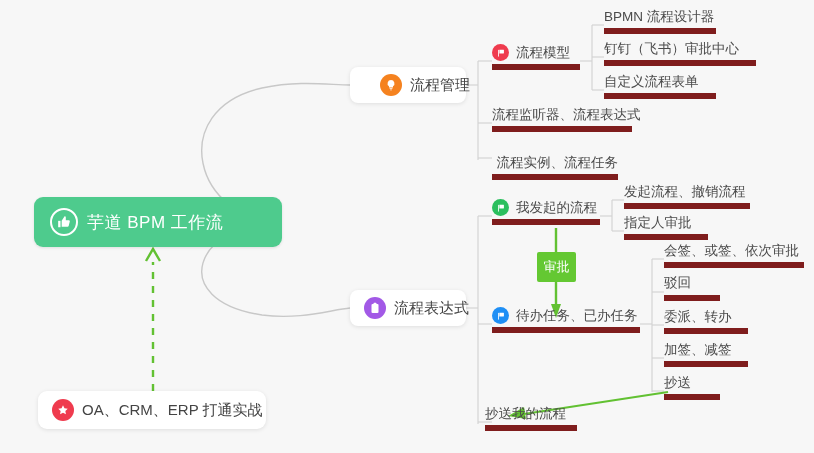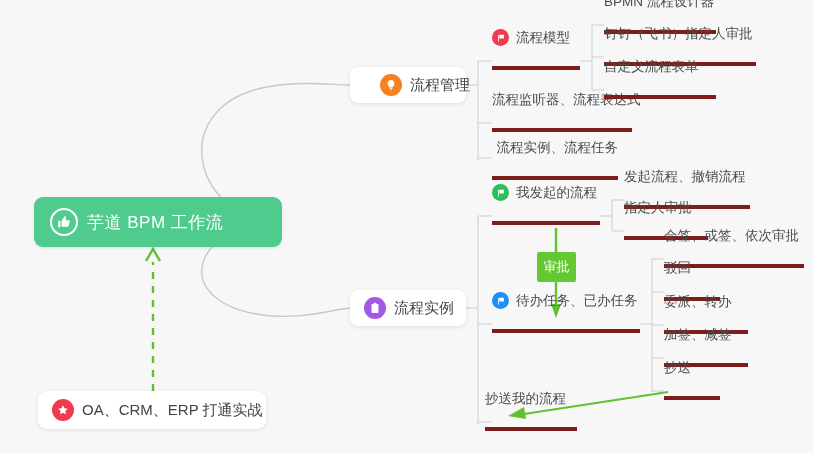--- a/index.html
+++ b/index.html
@@ -74,22 +74,22 @@
     left: 38px; top: 391px; width: 228px; height: 38px;
     border-radius: 9px;
   }
   #node-integration .pill-label { font-size: 15px; }
 
   
   .leaf {
     position: absolute;
     display: flex;
     align-items: flex-end;
-    padding-bottom: 20px;
-    border-bottom: 4px solid #7f1d1d;
+    padding-bottom: 3px;
+    border-bottom: 6px solid #7f1d1d;
     box-sizing: border-box;
     height: 26px;
     white-space: nowrap;
   }
   .leaf .leaf-text {
     font-size: 13.5px;
     color: #4b4b4b;
     line-height: 16px;
   }
   .leaf .leaf-text.with-icon { margin-left: 7px; }
@@ -226,21 +226,21 @@
     <span class="pill-label">流程管理</span>
   </div>
 
   <div class="pill" id="node-approval-center">
     <span class="cicon cicon-lg icon-board">
       <svg width="12" height="12" viewBox="0 0 24 24" fill="#ffffff">
         <rect x="5" y="4" width="14" height="18" rx="2"></rect>
         <rect x="9" y="1.6" width="6" height="3.6" rx="1.2"></rect>
       </svg>
     </span>
-    <span class="pill-label">流程实例</span>
+    <span class="pill-label">流程表达式</span>
   </div>
 
   <div class="leaf" style="left:492px; top:44px; width:88px;">
     <span class="cicon icon-flag-red">
       <svg width="10" height="10" viewBox="0 0 24 24" fill="#ffffff">
         <rect x="5" y="4" width="2" height="17" rx="1"></rect>
         <path d="M8 4h10a1 1 0 0 1 1 1v7a1 1 0 0 1-1 1H8z"></path>
       </svg>
     </span>
     <span class="leaf-text with-icon">流程模型</span>
@@ -252,21 +252,21 @@
 
   <div class="leaf" style="left:492px; top:154px; width:126px;justify-content:flex-end;">
     <span class="leaf-text">流程实例、流程任务</span>
   </div>
 
   <div class="leaf" style="left:604px; top:8px; width:112px;">
     <span class="leaf-text">BPMN 流程设计器</span>
   </div>
 
   <div class="leaf" style="left:604px; top:40px; width:152px;">
-    <span class="leaf-text">钉钉（飞书）指定人审批</span>
+    <span class="leaf-text">钉钉（飞书）审批中心</span>
   </div>
 
   <div class="leaf" style="left:604px; top:73px; width:112px;">
     <span class="leaf-text">自定义流程表单</span>
   </div>
 
   <div class="leaf" style="left:492px; top:199px; width:108px;">
     <span class="cicon icon-flag-green">
       <svg width="10" height="10" viewBox="0 0 24 24" fill="#ffffff">
         <rect x="5" y="4" width="2" height="17" rx="1"></rect>

